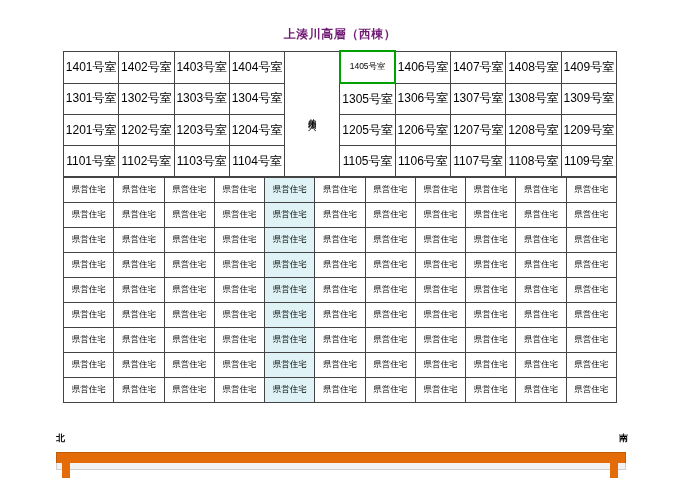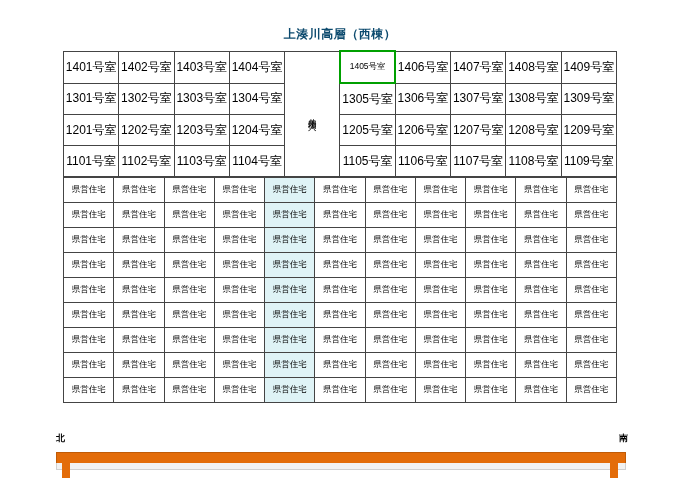--- a/index.html
+++ b/index.html
@@ -19,21 +19,21 @@
     height: 480px;
   }
   .title {
     position: absolute;
     top: 26px;
     left: 0;
     width: 680px;
     text-align: center;
     font-size: 12px;
     font-weight: bold;
-    color: #0c4a6e;
+    color: #701a75;
     letter-spacing: 0.5px;
   }
   .building {
     position: absolute;
     left: 63px;
     top: 50px;
     width: 554px;
   }
   table.grid {
     border-collapse: collapse;

